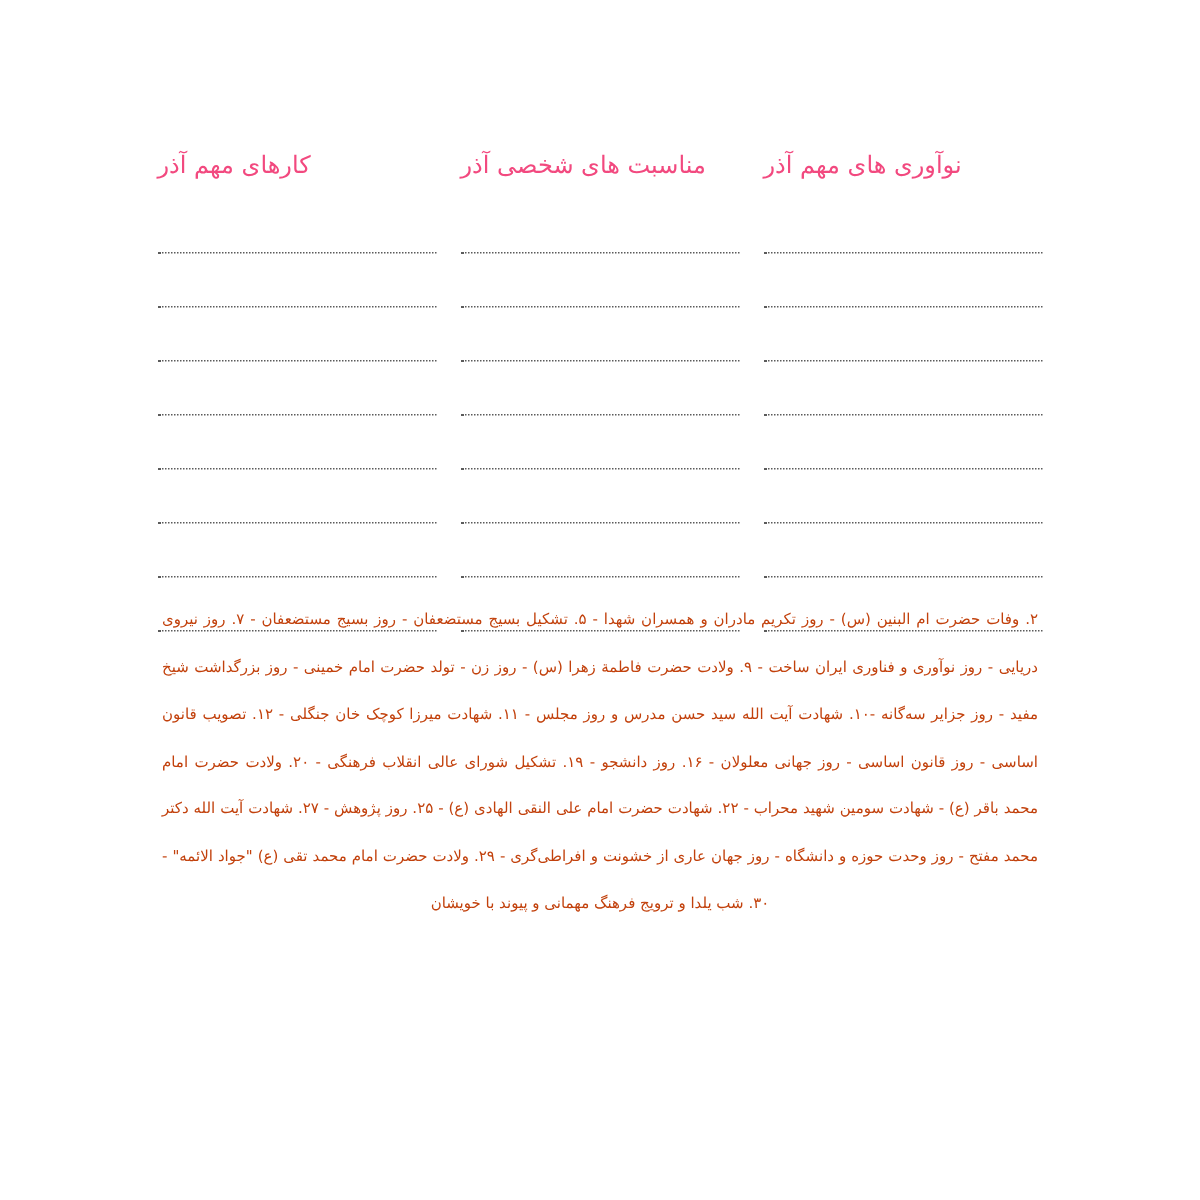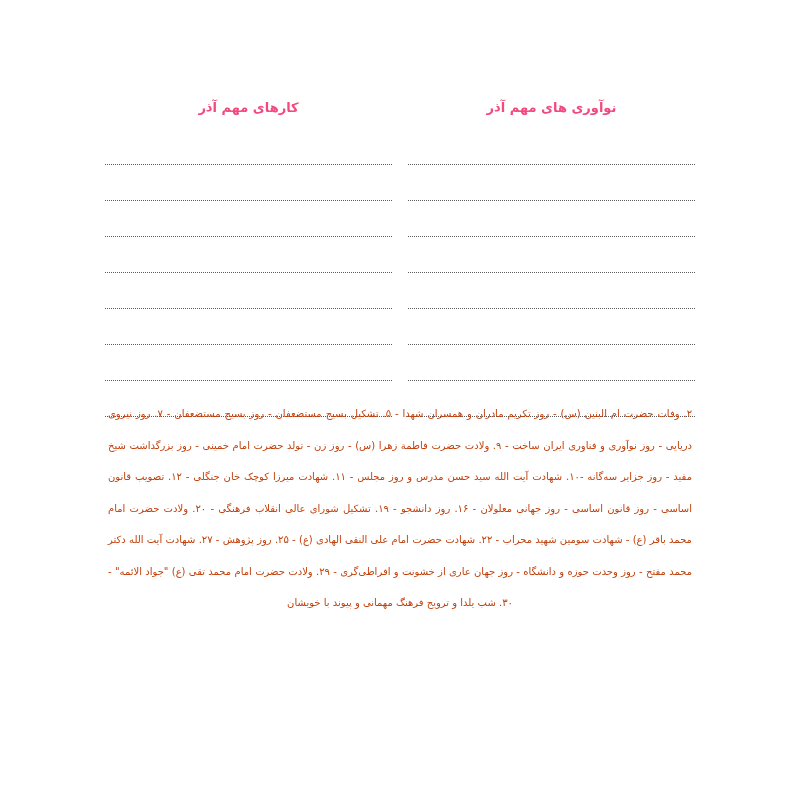--- a/index.html
+++ b/index.html
@@ -28,23 +28,23 @@
     flex-direction: row;
     justify-content: space-between;
     gap: 16px;
   }
   .column {
     flex: 1 1 0;
     min-width: 0;
   }
   .col-title {
     color: #f2497f;
-    font-size: 13px;
-    font-weight: bold;
-    text-align: center;
+    font-size: 16px;
+    font-weight: normal;
+    text-align: left;
     letter-spacing: 0px;
     margin-bottom: 14px;
     direction: rtl;
     white-space: nowrap;
   }
   .lines {
     display: block;
   }
   .dotline {
     height: 35px;
@@ -81,20 +81,33 @@
         <div class="dotline"></div>
         <div class="dotline"></div>
         <div class="dotline"></div>
         <div class="dotline"></div>
         <div class="dotline"></div>
         <div class="dotline"></div>
         <div class="dotline"></div>
       </div>
     </div>
 
+    <div class="column">
+      <div class="col-title">مناسبت های شخصی آذر</div>
+      <div class="lines">
+        <div class="dotline"></div>
+        <div class="dotline"></div>
+        <div class="dotline"></div>
+        <div class="dotline"></div>
+        <div class="dotline"></div>
+        <div class="dotline"></div>
+        <div class="dotline"></div>
+        <div class="dotline"></div>
+      </div>
+    </div>
 
     <div class="column">
       <div class="col-title">کارهای مهم آذر</div>
       <div class="lines">
         <div class="dotline"></div>
         <div class="dotline"></div>
         <div class="dotline"></div>
         <div class="dotline"></div>
         <div class="dotline"></div>
         <div class="dotline"></div>

